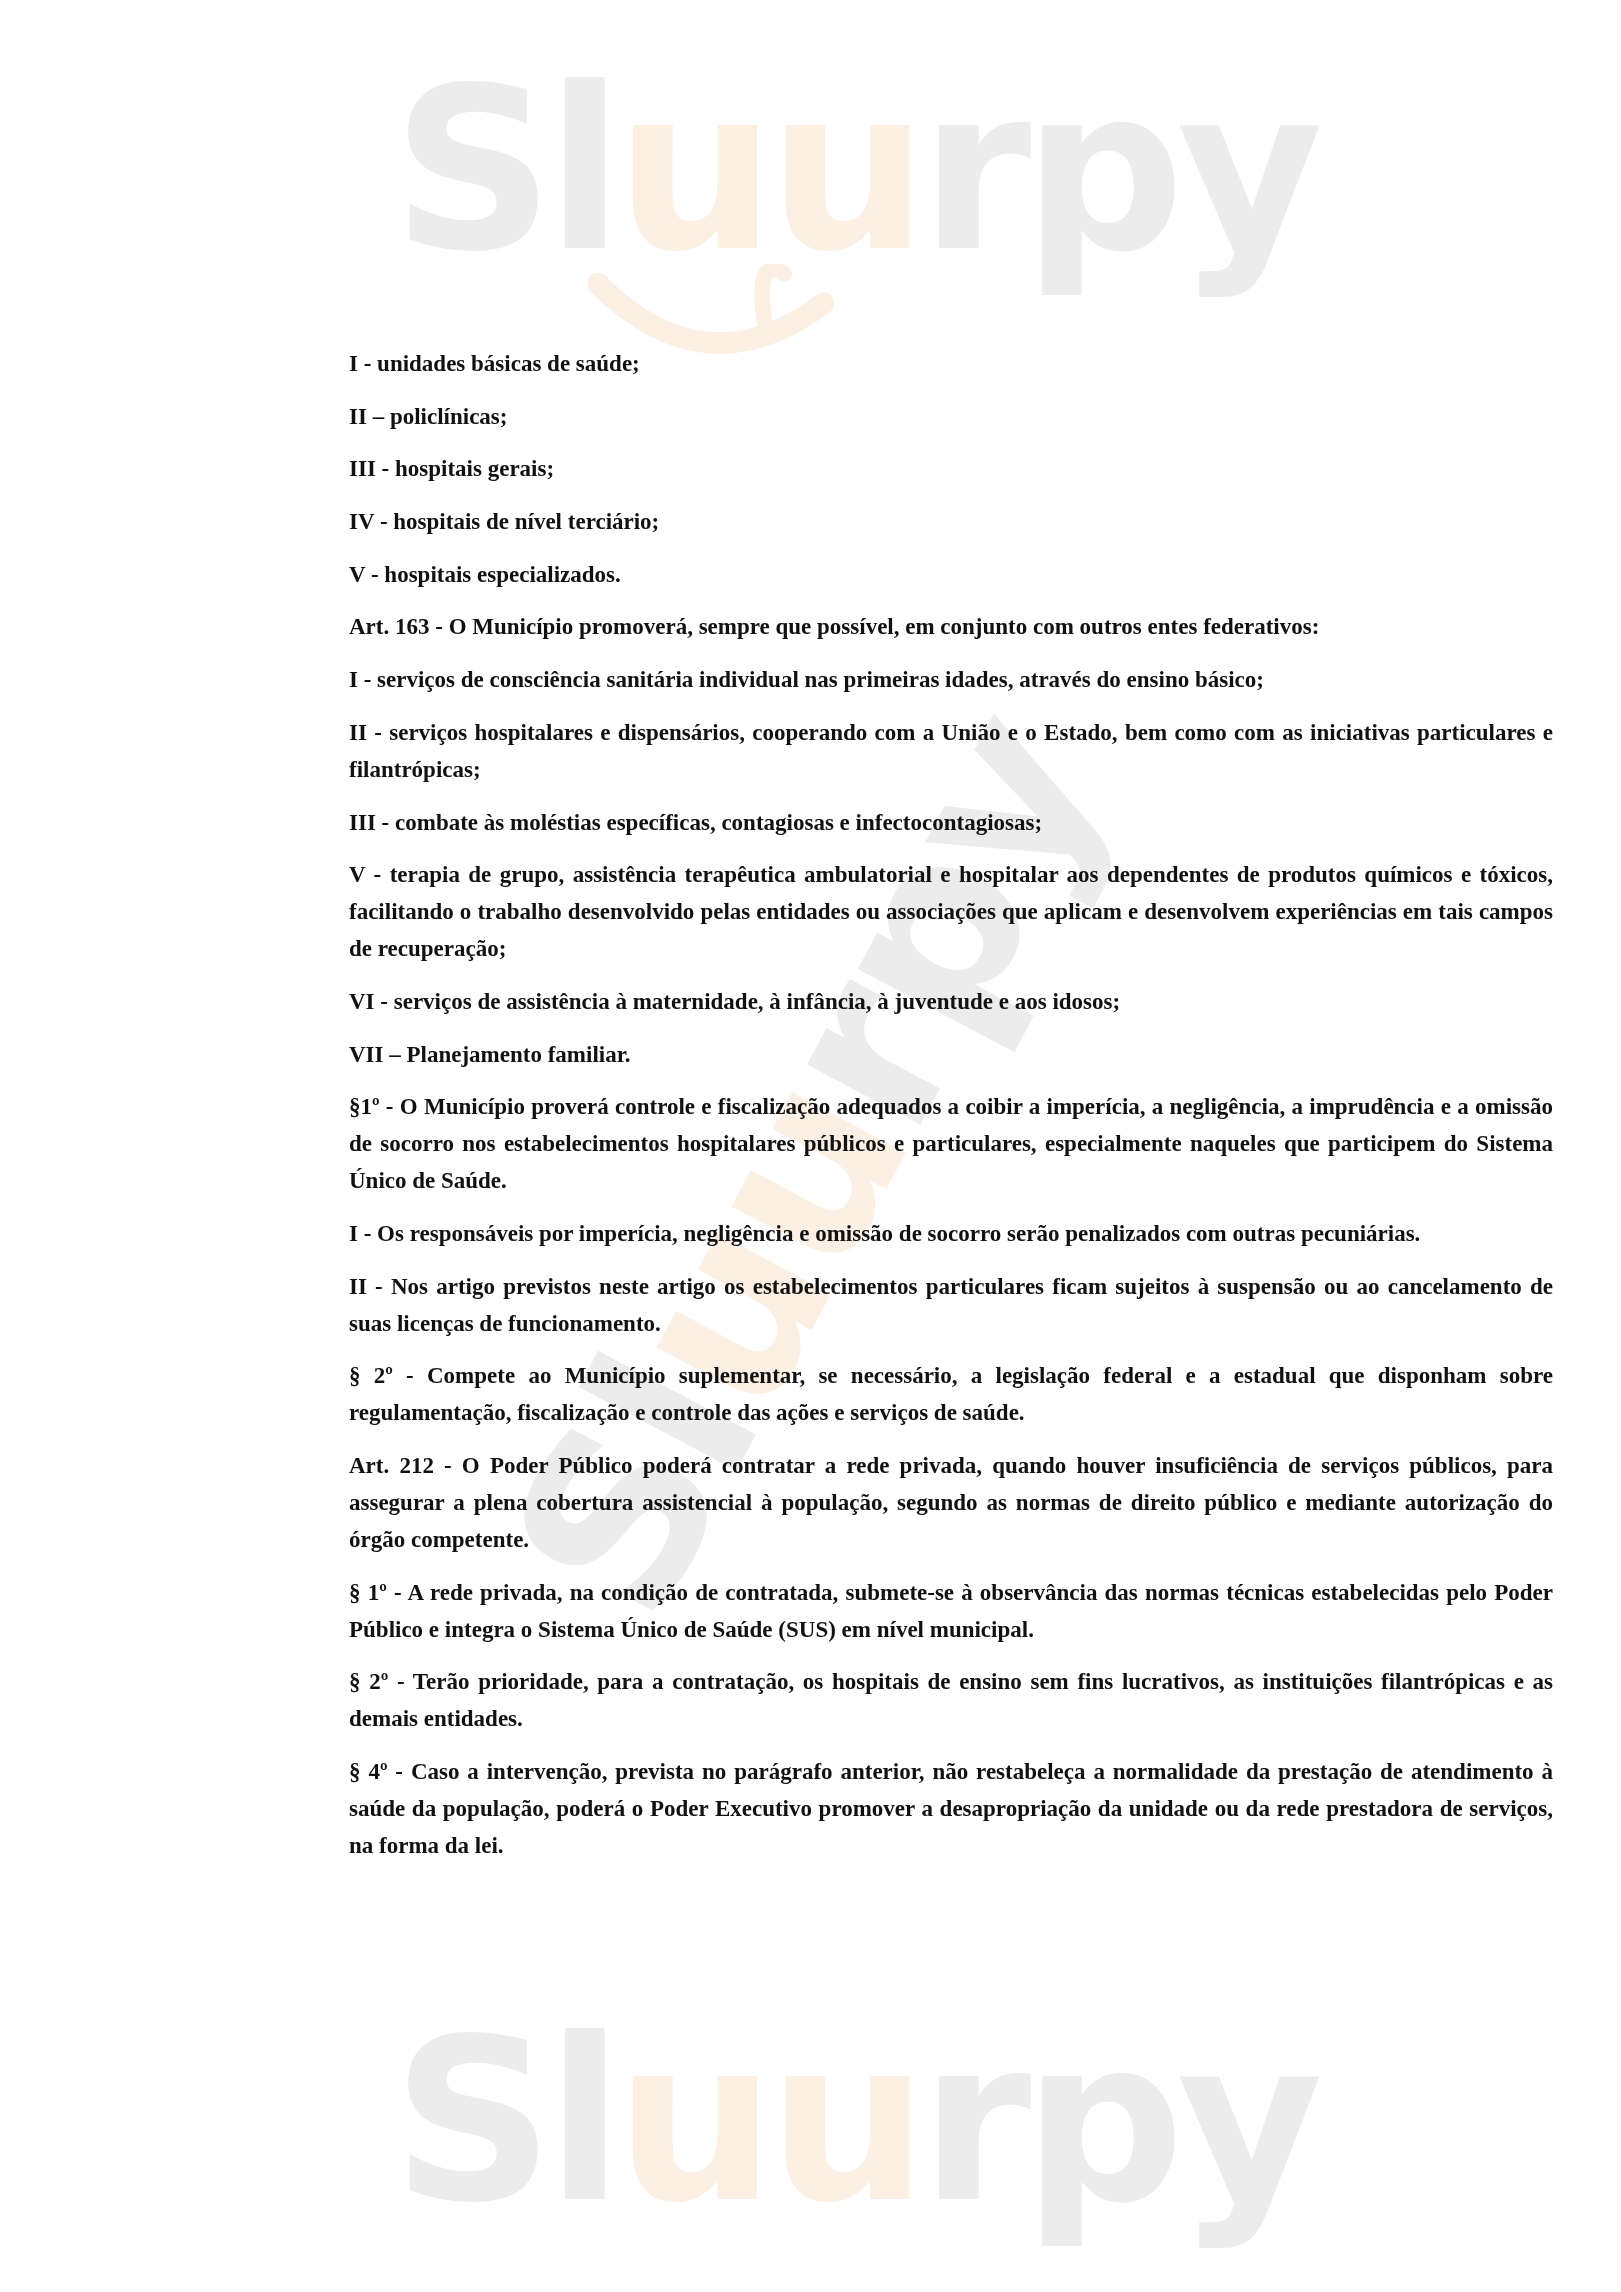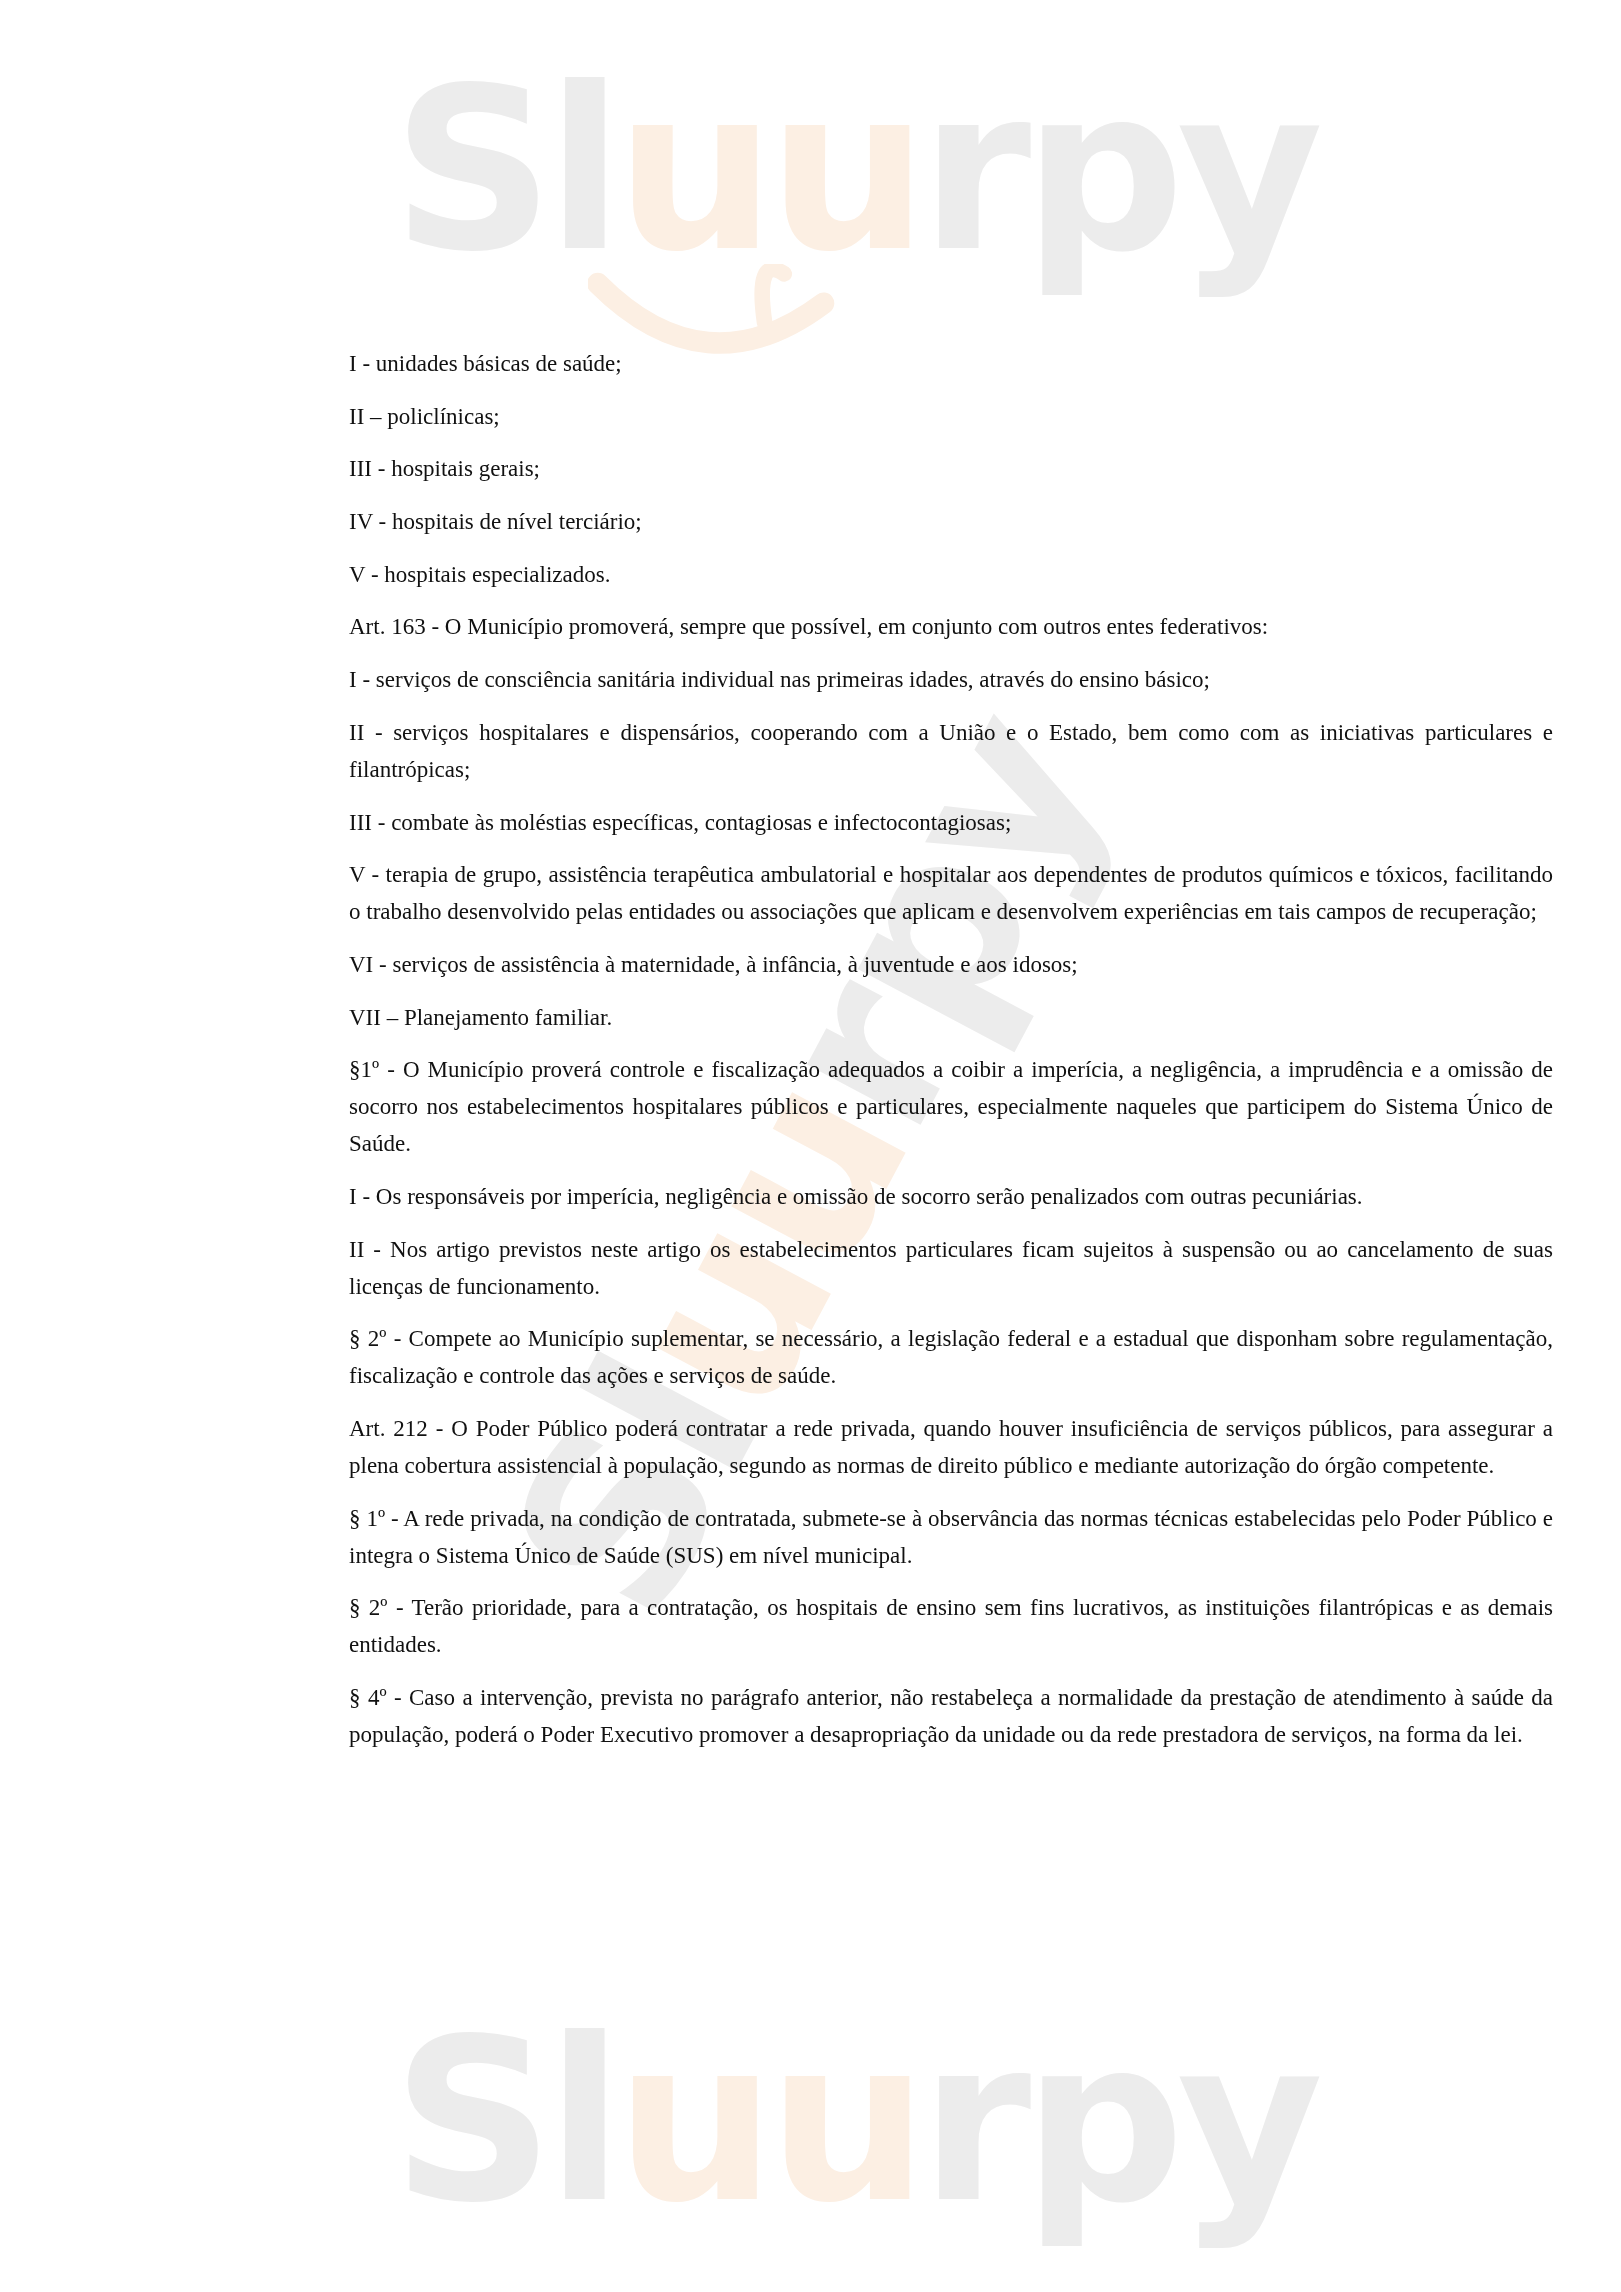--- a/index.html
+++ b/index.html
@@ -3,21 +3,21 @@
 <meta charset="utf-8">
 <style>
   html, body { margin: 0; padding: 0; background: #ffffff; }
   body { width: 1621px; height: 2293px; position: relative; overflow: hidden; }
   .wm { position: absolute; pointer-events: none; z-index: 0; }
   .wm-text { font-family: "DejaVu Sans", sans-serif; font-weight: bold; letter-spacing: -7.8px; white-space: nowrap; }
   .wm-gray { color: #ececec; }
   .wm-orange { color: #fcefe3; }
   .page-content {
     position: absolute; left: 349px; top: 345px; width: 1204px; z-index: 1;
-    font-family: "Liberation Serif", serif; font-size: 23px; color: #111;
+    font-family: "Liberation Serif", serif; font-size: 23px; color: #111; font-weight: bold;
   }
   .para { margin: 0 0 15.7px 0; line-height: 37px; text-align: justify; }
 </style>
 </head>
 <body>
 
 <div class="wm" style="left:392px; top:39px;">
   <span class="wm-text wm-gray" style="font-size:225px;">Sl</span><span class="wm-text wm-orange" style="font-size:225px;">uu</span><span class="wm-text wm-gray" style="font-size:225px;">rpy</span>
   <svg width="314" height="108" style="position:absolute; left:196px; top:225px;" viewBox="0 0 320 110">
     <path d="M10 20 Q 120 130 240 40" stroke="#fcefe3" stroke-width="22" fill="none" stroke-linecap="round"></path>

